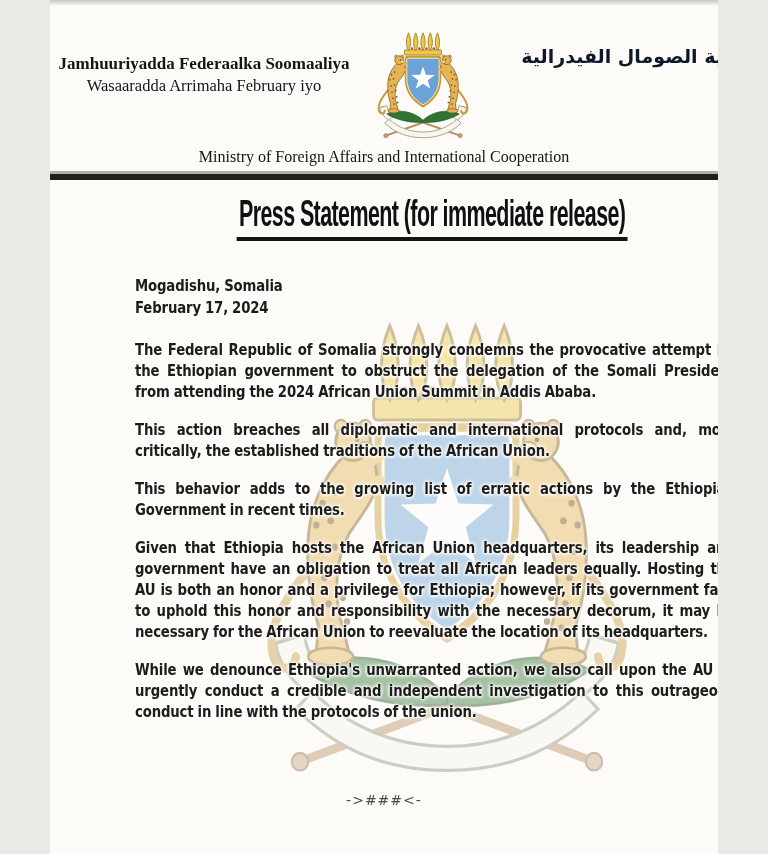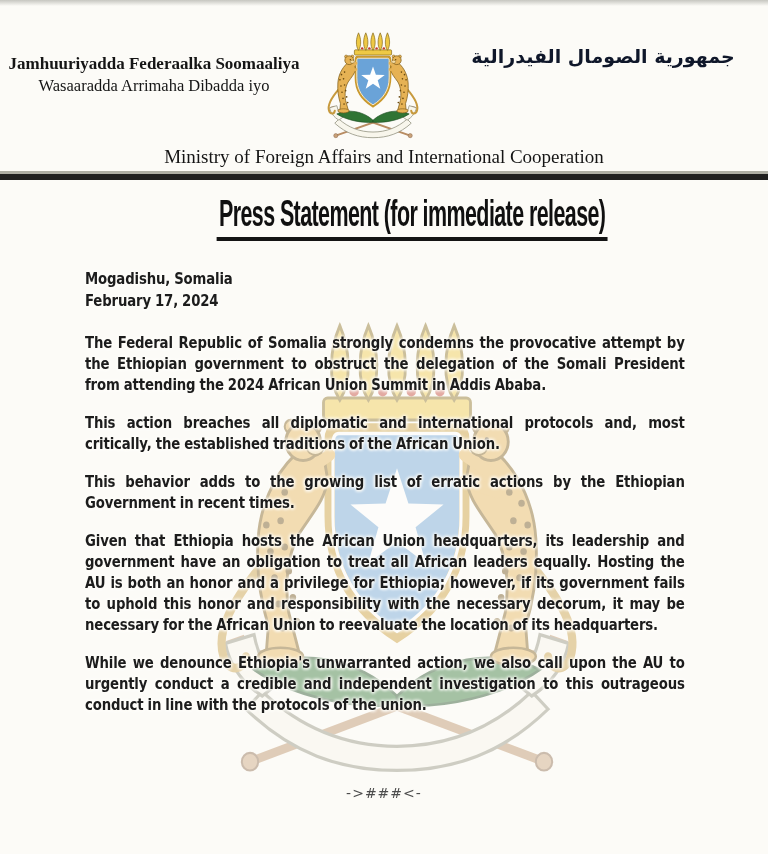--- a/index.html
+++ b/index.html
@@ -1,18 +1,18 @@
 <!DOCTYPE html>
 <html><head>
 <meta charset="utf-8">
 <style>
   html,body{margin:0;padding:0;background:#e9e9e6;}
   .page{
     position:relative;
-    width:768px;height:854px;
+    width:668px;height:854px;
     margin:0 auto;
     background:#fcfbf7;
     overflow:hidden;
     font-family:"Liberation Serif", serif;
     color:#151515;
   }
   .page::before{
     content:'';position:absolute;top:0;left:0;right:0;height:6px;
     background:linear-gradient(#c6c6c0,rgba(252,251,247,0));
     z-index:3;pointer-events:none;
@@ -34,37 +34,37 @@
   .somali-line{font-size:16.5px;line-height:22px;}
   .emblem{width:124px;height:114px;margin:0 auto;}
   .emblem svg{width:124px;height:114px;}
   .arabic-block{
     padding-top:14px;text-align:center;direction:rtl;
     font-family:"DejaVu Sans", sans-serif;
     font-weight:bold;font-size:19px;line-height:29px;color:#0f172a;
   }
   .english-block{text-align:center;margin-top:4px;}
   .english-line1{font-weight:bold;font-size:17px;line-height:21px;}
-  .english-line2{font-size:19px;line-height:22px;}
+  .english-line2{font-size:16px;line-height:22px;}
   
   .rule{margin-top:6px;height:6px;background:#1f1f1f;box-shadow:0 -3px 0 0 #adada3;position:relative;z-index:2;}
   
-  .title{margin:14px 0 0 16px;text-align:center;position:relative;z-index:2;padding-left:41px;}
+  .title{margin:14px 0 0 4px;text-align:center;position:relative;z-index:2;padding-left:41px;}
   .title-inner{
     display:inline-block;
     font-family:"Liberation Sans", sans-serif;
     font-weight:bold;font-size:37px;line-height:40px;
     letter-spacing:-1px;white-space:nowrap;
     color:#101010;
     border-bottom:4px solid #141414;
     padding:0 4px 3px 4px;
     transform:scaleX(0.58);
   }
   
-  .body-area{position:relative;z-index:2;margin:27px 0 0 85px;}
+  .body-area{position:relative;z-index:2;margin:34px 0 0 85px;}
   .body-text{
     width:745px;
     transform:scaleX(0.805);transform-origin:left top;
     font-family:"DejaVu Sans", sans-serif;
     font-weight:bold;font-size:16.5px;line-height:21px;
     letter-spacing:-0.2px;word-spacing:-0.5px;
     color:#1c1c1c;
     text-shadow:0 0 4px #fcfbf7,0 0 4px #fcfbf7,0 0 5px #fcfbf7,0 1px 3px #fcfbf7;
   }
   .dateline{margin:0 0 20px 0;}
@@ -161,21 +161,21 @@
   <div class="watermark">
     <svg viewBox="0 0 240 220" preserveAspectRatio="none">
         <use href="#coa-art"></use>
       </svg>
   </div>
 
   <div class="header">
     <div class="header-row">
       <div class="somali-block">
         <div class="somali-line1">Jamhuuriyadda Federaalka Soomaaliya</div>
-        <div class="somali-line">Wasaaradda Arrimaha Dibadda iyo</div>
+        <div class="somali-line">Wasaaradda Arrimaha February iyo</div>
       </div>
       <div class="emblem">
         <svg viewBox="0 0 240 220">
             <use href="#coa-art"></use>
           </svg>
       </div>
       <div class="arabic-block">
         <div>جمهورية الصومال الفيدرالية</div>
       </div>
     </div>

